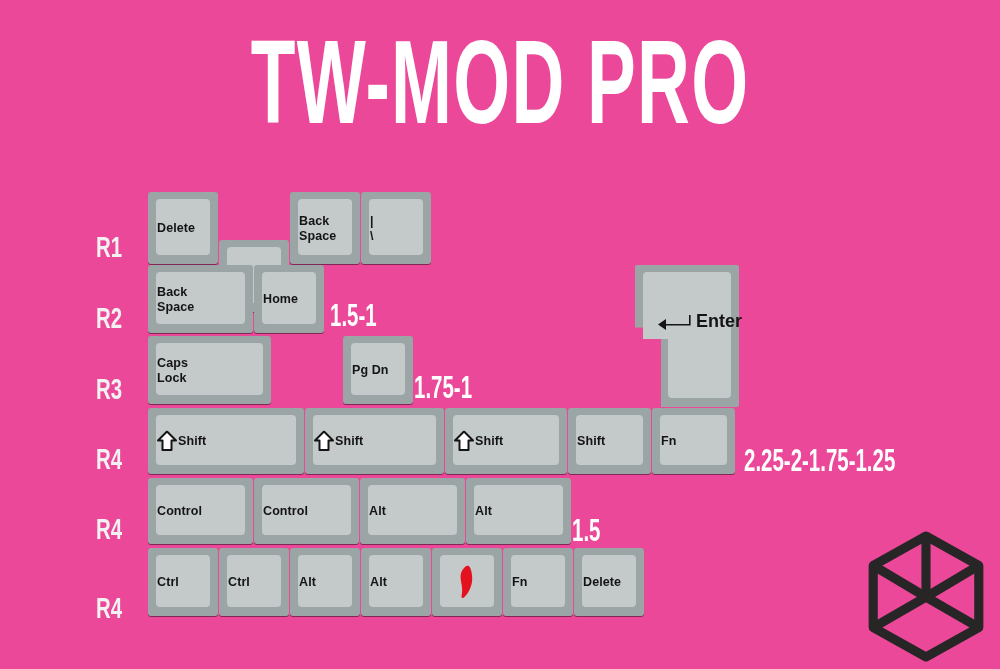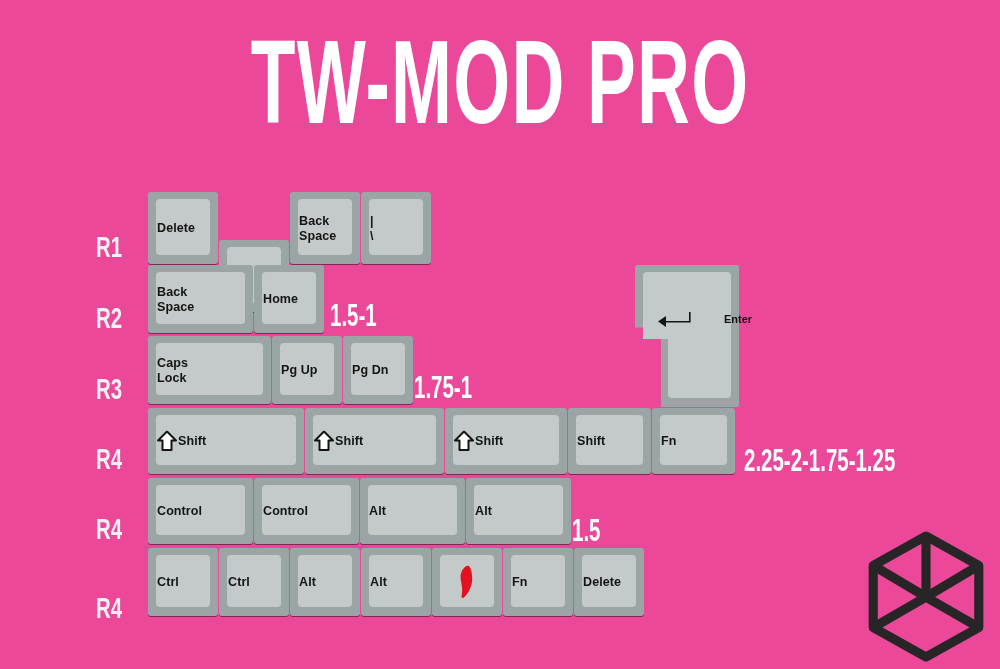--- a/index.html
+++ b/index.html
@@ -104,26 +104,25 @@
     transform: translateY(-50%);
     width: 20px;
     height: 21px;
   }
   .enter-glyph {
     position: absolute;
     left: 22px;
     top: 46px;
     color: #141414;
     font-family: "Liberation Sans", sans-serif;
-    font-size: 11px;
+    font-size: 18px;
     font-weight: 700;
     white-space: nowrap;
     display: flex;
     align-items: center;
-    gap: 28px;
   }
   .enter-glyph svg { margin-right: 1px; }
 
   
   #iso-enter {
     position: absolute;
     left: 635px;
     top: 265px;
     width: 104px;
     height: 142px;
@@ -211,24 +210,20 @@
   <div class="key" style="left:254px; top:265px; width:70px; height:68px;">
     <div class="top"></div>
     <div class="legend">Home</div>
   </div>
   <div class="annot" style="left:330px; top:300px;">1.5-1</div>
 
   <div class="key" style="left:148px; top:336px; width:123px; height:68px;">
     <div class="top"></div>
     <div class="legend">Caps
 Lock</div>
-  </div>
-  <div class="key" style="left:272px; top:336px; width:70px; height:68px;">
-    <div class="top"></div>
-    <div class="legend">Pg Up</div>
   </div>
   <div class="key" style="left:343px; top:336px; width:70px; height:68px;text-align:center;">
     <div class="top"></div>
     <div class="legend">Pg Dn</div>
   </div>
   <div class="annot" style="left:414px; top:372px;">1.75-1</div>
 
   <div id="iso-enter">
     <div class="outer"></div>
     <div class="inner-a"></div>

